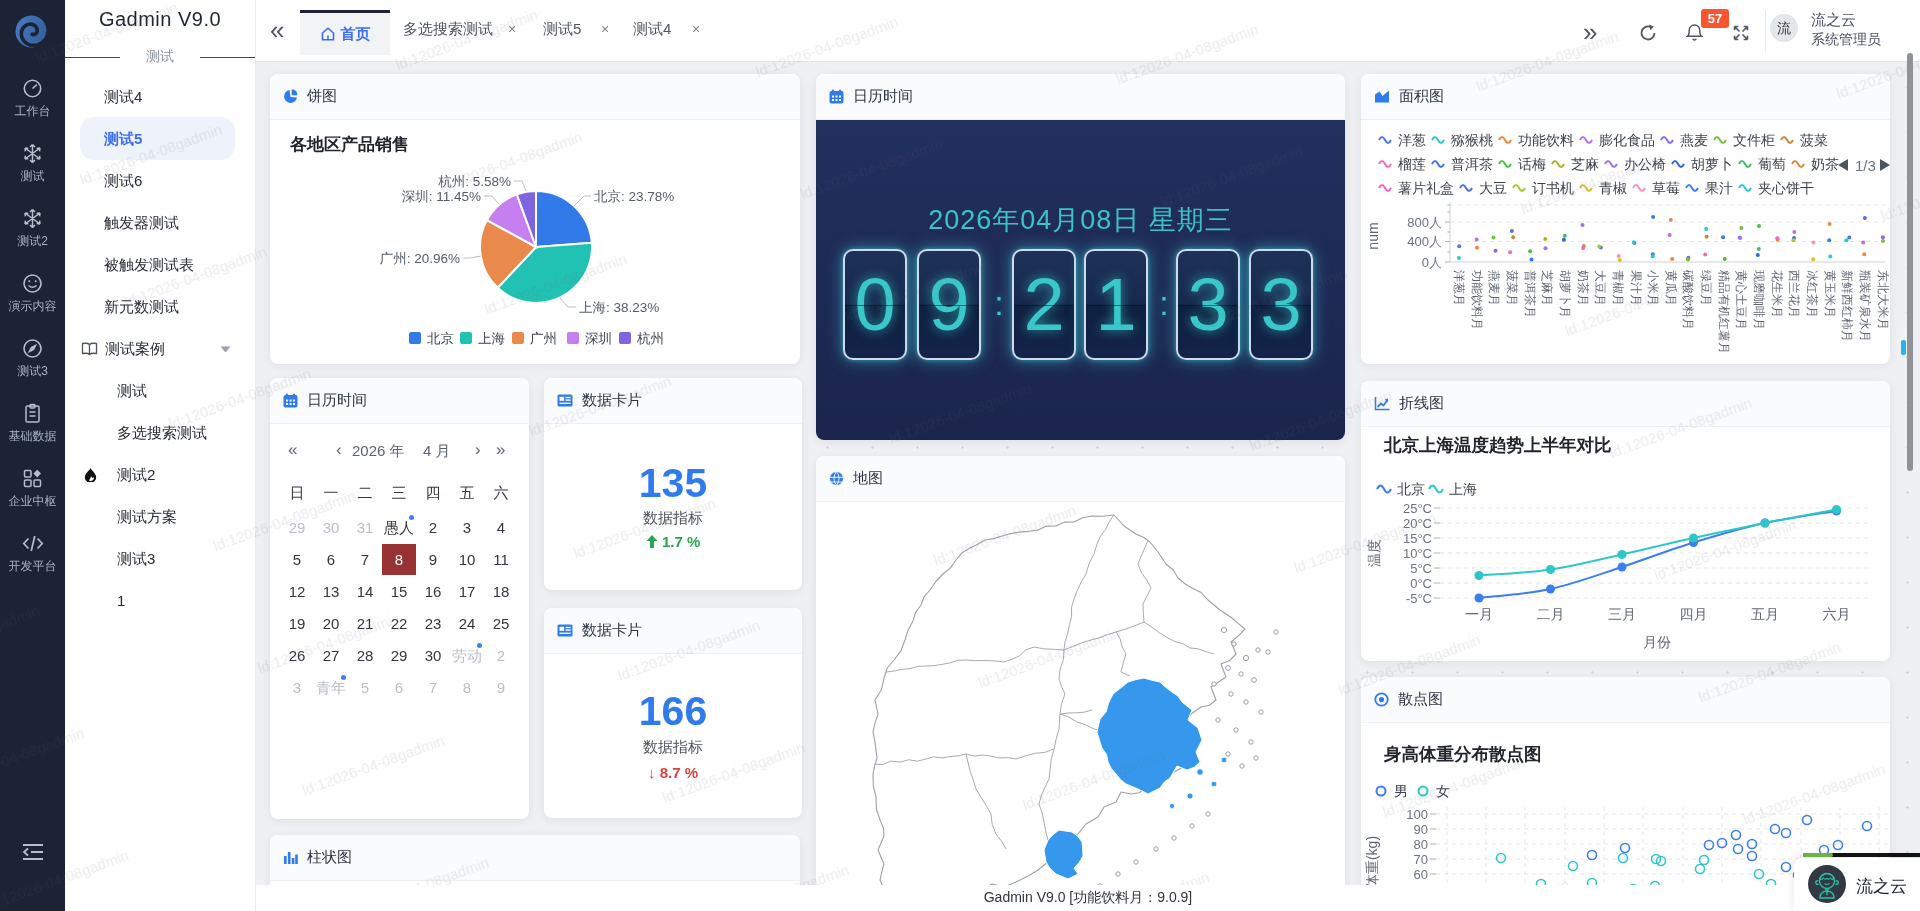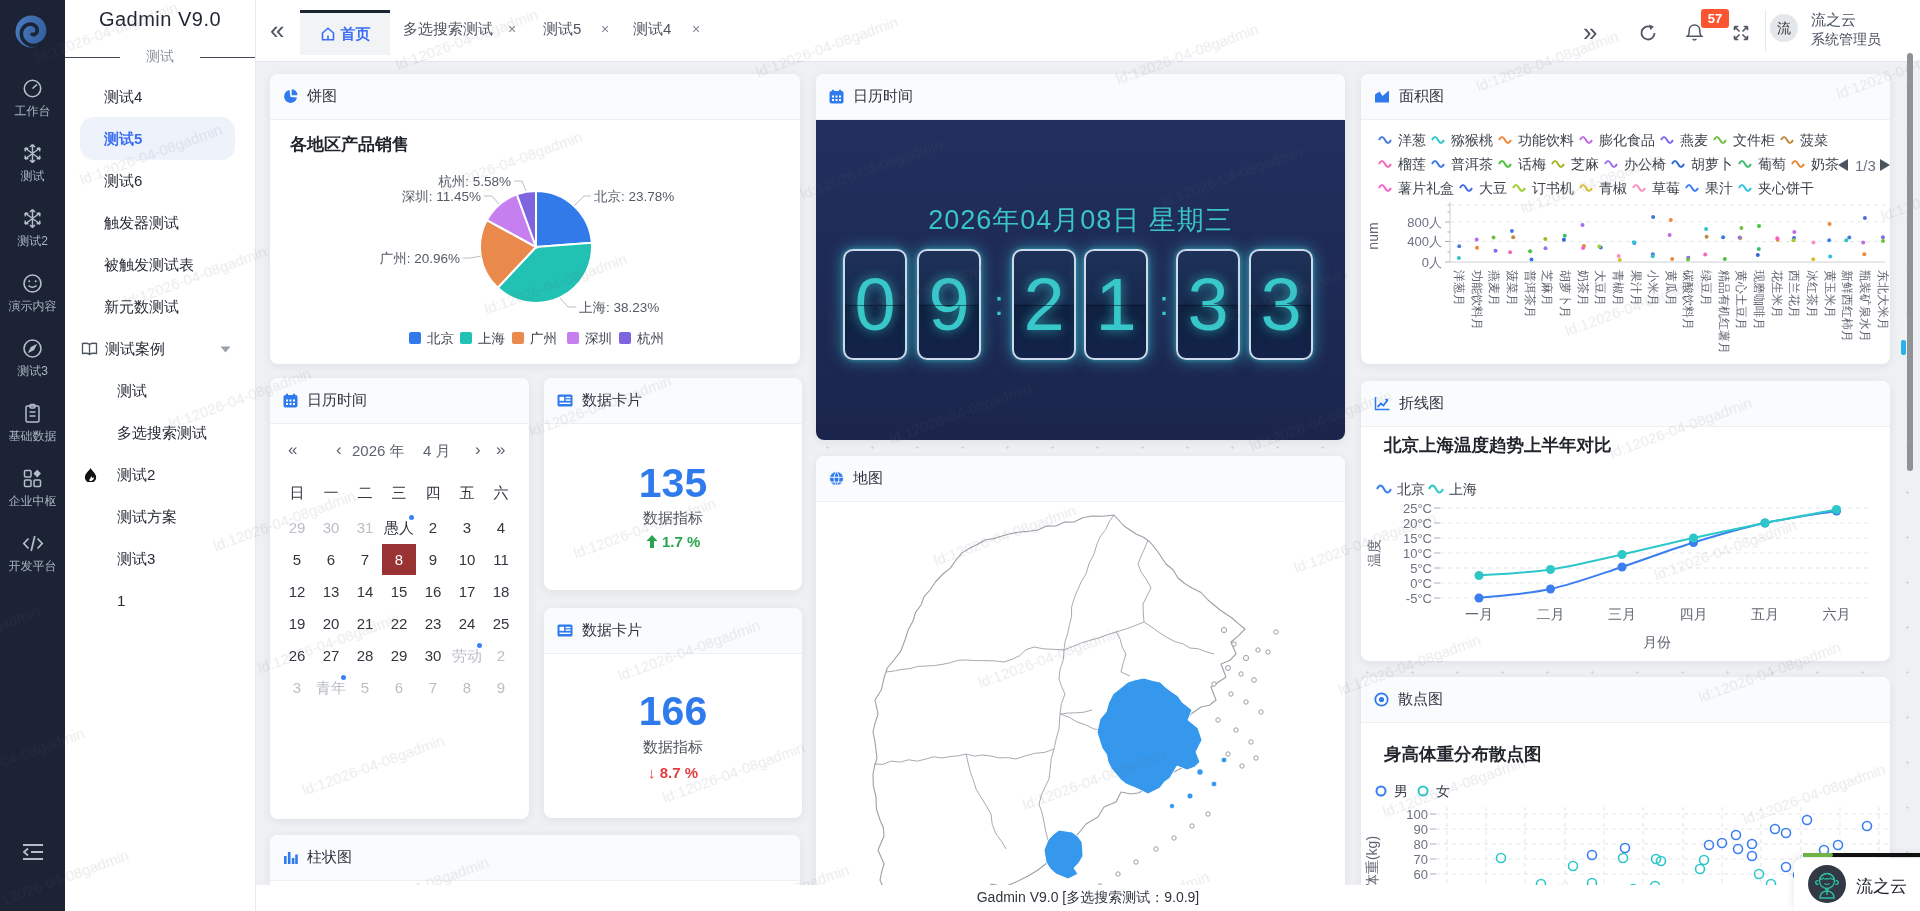--- a/index.html
+++ b/index.html
@@ -765,21 +765,21 @@
       <circle cx="339" cy="192" r="4.5" fill="none" stroke="#2ec7c9" stroke-width="1.6"></circle>
       <circle cx="343" cy="183" r="4.5" fill="none" stroke="#2ec7c9" stroke-width="1.6"></circle>
       <circle cx="305" cy="217" r="4.5" fill="none" stroke="#2ec7c9" stroke-width="1.6"></circle>
       <circle cx="180" cy="207" r="4.5" fill="none" stroke="#2ec7c9" stroke-width="1.6"></circle>
       <circle cx="250" cy="219" r="4.5" fill="none" stroke="#2ec7c9" stroke-width="1.6"></circle>
       <circle cx="398" cy="197" r="4.5" fill="none" stroke="#2ec7c9" stroke-width="1.6"></circle>
       <circle cx="410" cy="207" r="4.5" fill="none" stroke="#2ec7c9" stroke-width="1.6"></circle>
   </svg>
 </div>
 
-<div id="footer">Gadmin V9.0 [多选搜索测试：9.0.9]</div>
+<div id="footer">Gadmin V9.0 [功能饮料月：9.0.9]</div>
 
 <svg id="wm" width="1920" height="911">
   <defs>
     <pattern id="wmp" width="336" height="130" patternUnits="userSpaceOnUse" patternTransform="rotate(-20)">
       <text x="14" y="72" font-size="15" fill="#5a606a" fill-opacity="0.13" font-family="Liberation Sans, sans-serif">ld:12026-04-08gadmin</text>
     </pattern>
   </defs>
   <rect width="1920" height="911" fill="url(#wmp)"></rect>
 </svg>
 

